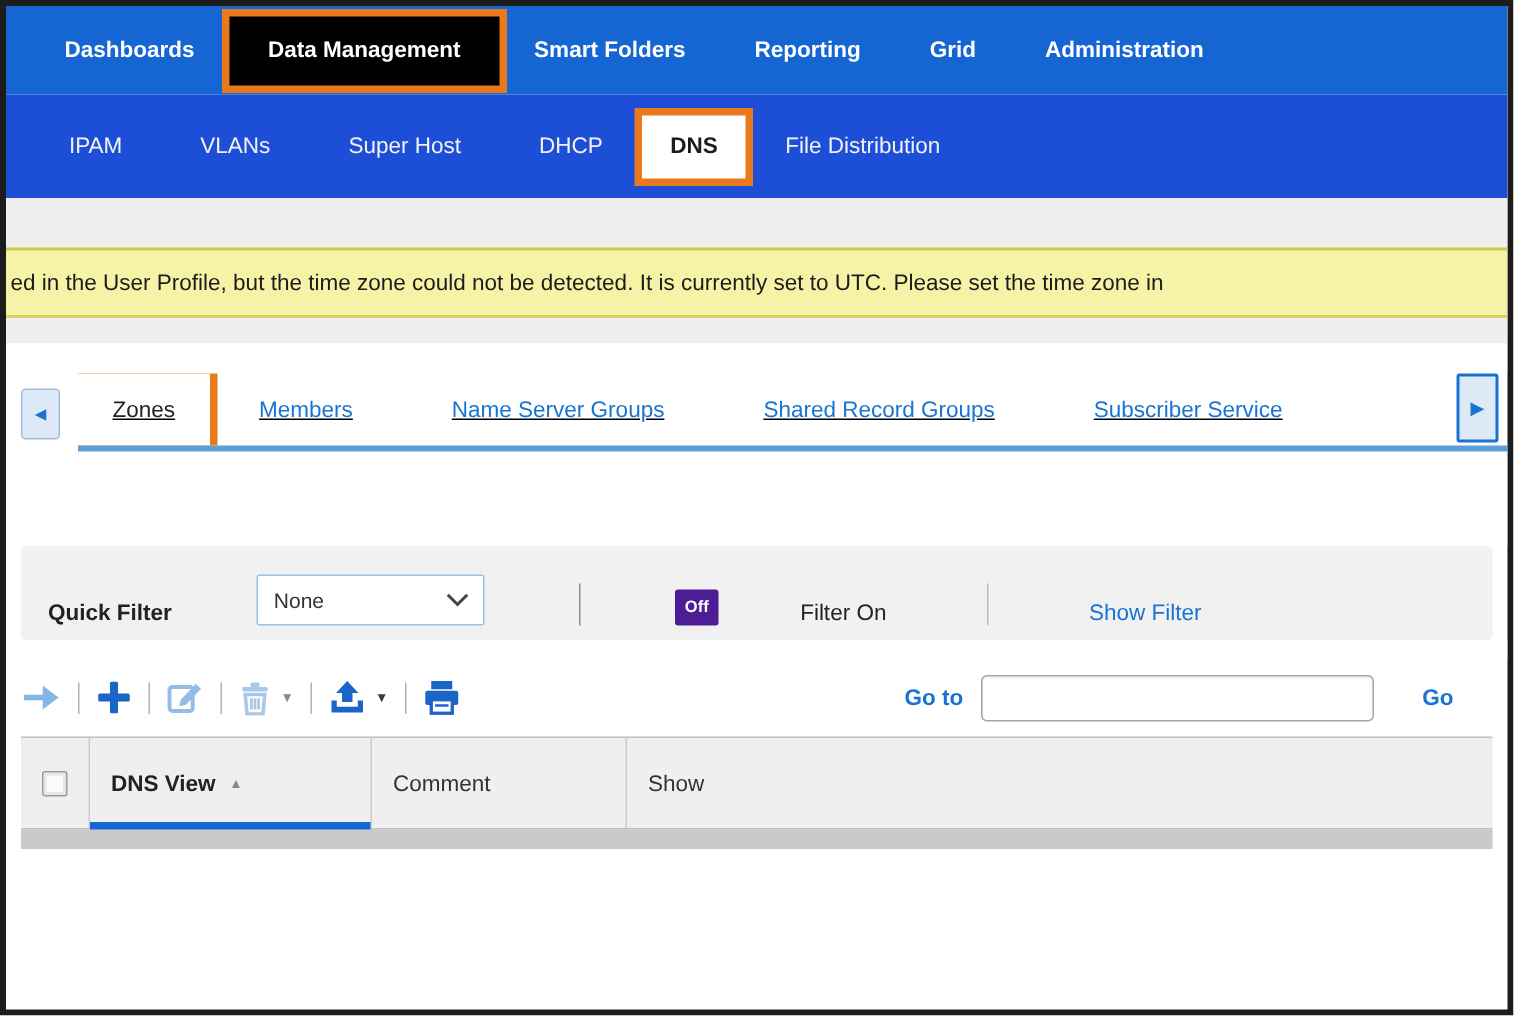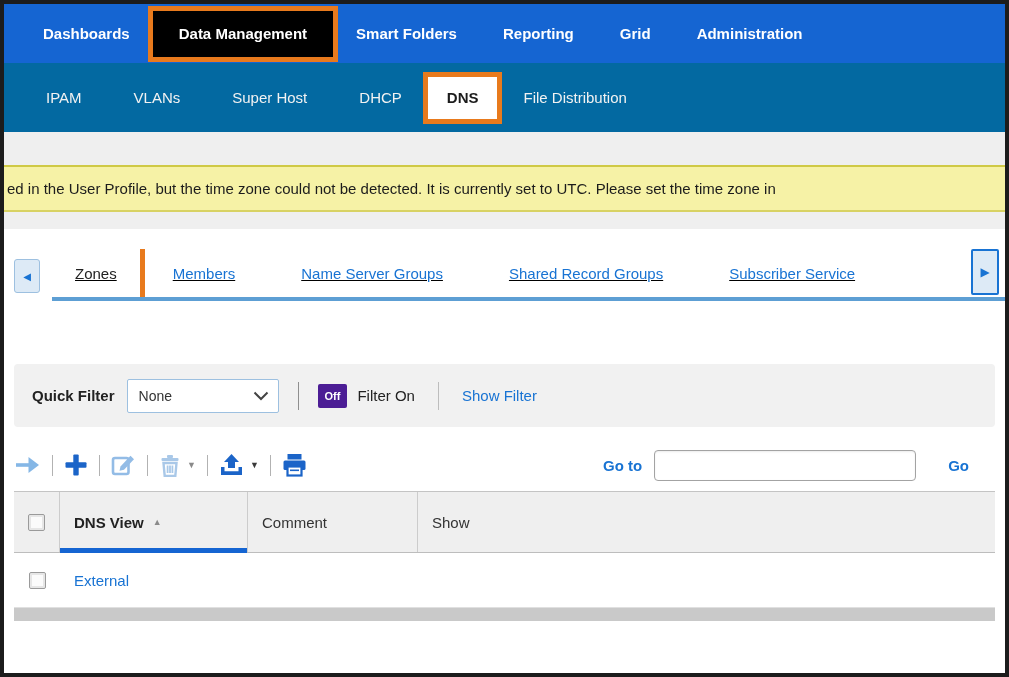--- a/index.html
+++ b/index.html
@@ -24,21 +24,21 @@
     padding:0 23px; height:59px; display:flex; align-items:center;
     cursor:pointer; white-space:nowrap;
   }
   .topnav-item.selected {
     background:#000000; height:46px; padding:0 26px;
     box-shadow:0 0 0 5px #e87a1d; position:relative; z-index:3;
   }
 
   
   .subnav {
-    height:69px; background:#0369a1;
+    height:69px; background:#1d4ed8;
     display:flex; align-items:center;
     padding-left:16px;
   }
   .subnav-item {
     color:#f2f2f2; font-size:15px;
     padding:0 26px; height:69px; display:flex; align-items:center;
     cursor:pointer; white-space:nowrap;
   }
   .subnav-item.selected {
     background:#ffffff; color:#1c1c1c; font-weight:bold;
@@ -92,21 +92,21 @@
     position:absolute; right:6px; top:1px;
     width:28px; height:46px;
     background:#ddeaf6; border:2px solid #1873d3; border-radius:2px;
     display:flex; align-items:center; justify-content:center;
     color:#1873d3; font-size:12px; cursor:pointer; z-index:4;
   }
 
   
   .filterbar {
     margin:0 10px; height:63px; background:#f1f1f1; border-radius:4px;
-    display:flex; align-items:center; padding:0 18px;
+    display:flex; align-items:flex-end; padding:10px 18px;gap:44px;
   }
   .filterbar-label { font-size:15px; font-weight:bold; color:#222; }
   .qf-select {
     width:152px; height:34px; margin-left:12px;
     background:#ffffff; border:1px solid #9dc0e0; border-radius:2px;
     display:flex; align-items:center; justify-content:space-between;
     padding:0 9px 0 11px; font-size:14px; color:#333; cursor:pointer;
   }
   .vdiv { width:1px; height:28px; background:#8f8f8f; margin:0 19px; }
   .vdiv.light { background:#bdbdbd; margin:0 23px; }
@@ -313,24 +313,18 @@
         <div class="sort-bar"></div>
       </div>
       <div class="hcell col-comment">
         <span>Comment</span>
       </div>
       <div class="hcell col-site">
         <span>Show</span>
       </div>
     </div>
 
-    <div class="grid-row">
-      <div class="rcell-cb">
-        <div class="checkbox"></div>
-      </div>
-      <a class="link rcell-link">External</a>
-    </div>
 
   </div>
 
   <div class="hscrollbar"></div>
 
 </div>
 
 </body></html>

